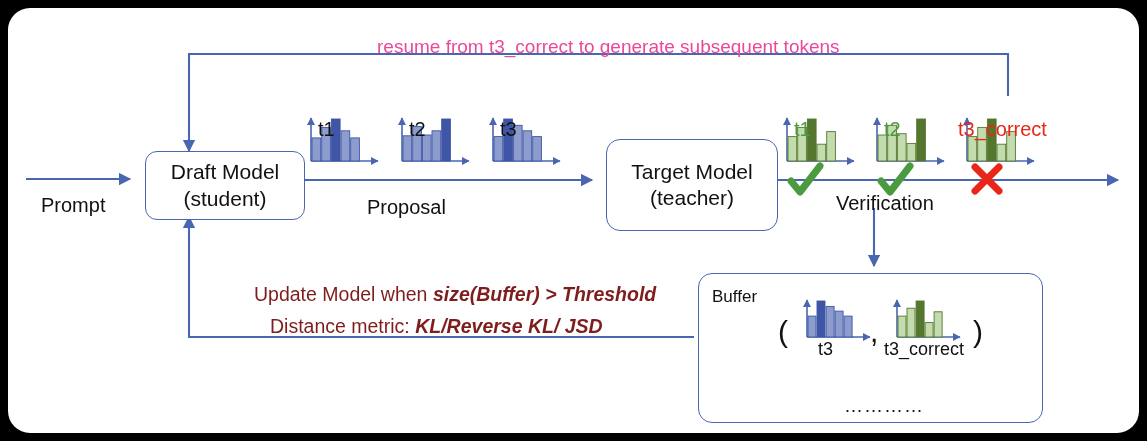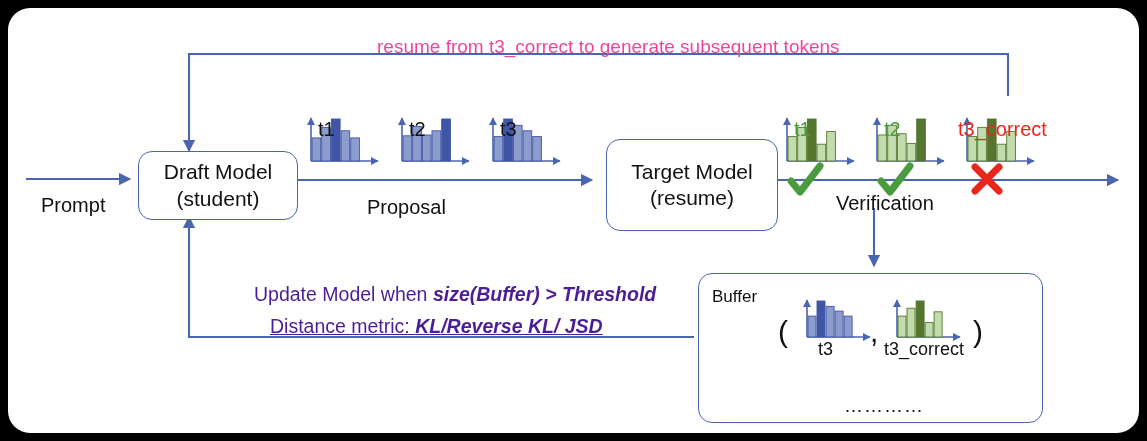--- a/index.html
+++ b/index.html
@@ -3,21 +3,21 @@
 <meta charset="utf-8">
 <style>
   html,body{margin:0;padding:0;background:#000;}
   body{width:1147px;height:441px;overflow:hidden;font-family:"Liberation Sans",sans-serif;}
   #card{position:absolute;left:8px;top:8px;width:1131px;height:425px;background:#fff;border-radius:22px;overflow:hidden;}
   .abs{position:absolute;}
   .box{position:absolute;border:1.6px solid #4a66b0;border-radius:14px;background:#fff;
        display:flex;align-items:center;justify-content:center;text-align:center;
        font-size:21px;color:#111;line-height:1.25;}
   .mono{font-family:Liberation Sans, sans-serif;font-size:20px;color:#111;white-space:nowrap;}
-  .plain{font-size:19.5px;color:#4c1d95;white-space:nowrap;text-align:right;}
+  .plain{font-size:19.5px;color:#7f1d1d;white-space:nowrap;text-align:right;}
   .toplbl{font-size:19px;color:#ec4899;white-space:nowrap;}
   .hlabel{position:absolute;font-size:20px;white-space:nowrap;font-family:"Liberation Sans",sans-serif;margin-top:30px;}
   .blue-lbl{color:#111;}
   .green-lbl{color:#4a9a3f;}
   .red-lbl{color:#e8271a;}
   svg{position:absolute;left:0;top:0;overflow:visible;}
   .bufbox{position:absolute;border:1.6px solid #4a66b0;border-radius:14px;background:#fff;}
   .buflbl{position:absolute;font-size:17px;color:#111;white-space:nowrap;}
   .paren{position:absolute;font-size:30px;color:#111;}
   .smalllbl{position:absolute;font-size:18px;color:#111;white-space:nowrap;}
@@ -44,42 +44,42 @@
 
     <path d="M 768,172 L 1110,172" fill="none" stroke="#4a66b0" stroke-width="2.1" marker-end="url(#ah)"></path>
 
     <path d="M 866,200 L 866,258" fill="none" stroke="#4a66b0" stroke-width="2.1" marker-end="url(#ah)"></path>
 
     <path d="M 686,329 L 181,329 L 181,209" fill="none" stroke="#4a66b0" stroke-width="2.1" marker-end="url(#ah)"></path>
   </svg>
 
   <div class="toplbl abs" style="left:369px;top:28px;">resume from t3_correct to generate subsequent tokens</div>
 
-  <div class="box" style="left:130px;top:143px;width:158px;height:67px;">
+  <div class="box" style="left:137px;top:143px;width:158px;height:67px;border-radius:12px;">
     <div>
       <div>Draft Model</div>
       <div>(student)</div>
     </div>
   </div>
 
   <div class="box" style="left:598px;top:131px;width:170px;height:90px;">
     <div>
       <div>Target Model</div>
-      <div>(resume)</div>
+      <div>(teacher)</div>
     </div>
   </div>
 
   <div class="mono abs" style="left:33px;top:186px;">Prompt</div>
   <div class="mono abs" style="left:359px;top:188px;">Proposal</div>
   <div class="mono abs" style="left:828px;top:184px;">Verification</div>
 
   <div class="plain abs" style="left:246px;top:275px;">
     <span>Update Model when </span><b class="bi">size(Buffer) &gt; Threshold</b>
   </div>
-  <div class="plain abs" style="left:262px;top:307px;text-decoration:underline;">
+  <div class="plain abs" style="left:262px;top:307px;">
     <span>Distance metric: </span><b class="bi">KL/Reverse KL/ JSD</b>
   </div>
 
   <div class="bufbox" style="left:690px;top:265px;width:343px;height:148px;"></div>
   <div class="buflbl" style="left:704px;top:279px;">Buffer</div>
   <div class="paren" style="left:770px;top:307px;">(</div>
   <div class="paren" style="left:862px;top:307px;">,</div>
   <div class="paren" style="left:965px;top:307px;">)</div>
   <div class="smalllbl" style="left:810px;top:331px;">t3</div>
   <div class="smalllbl" style="left:876px;top:331px;">t3_correct</div>

